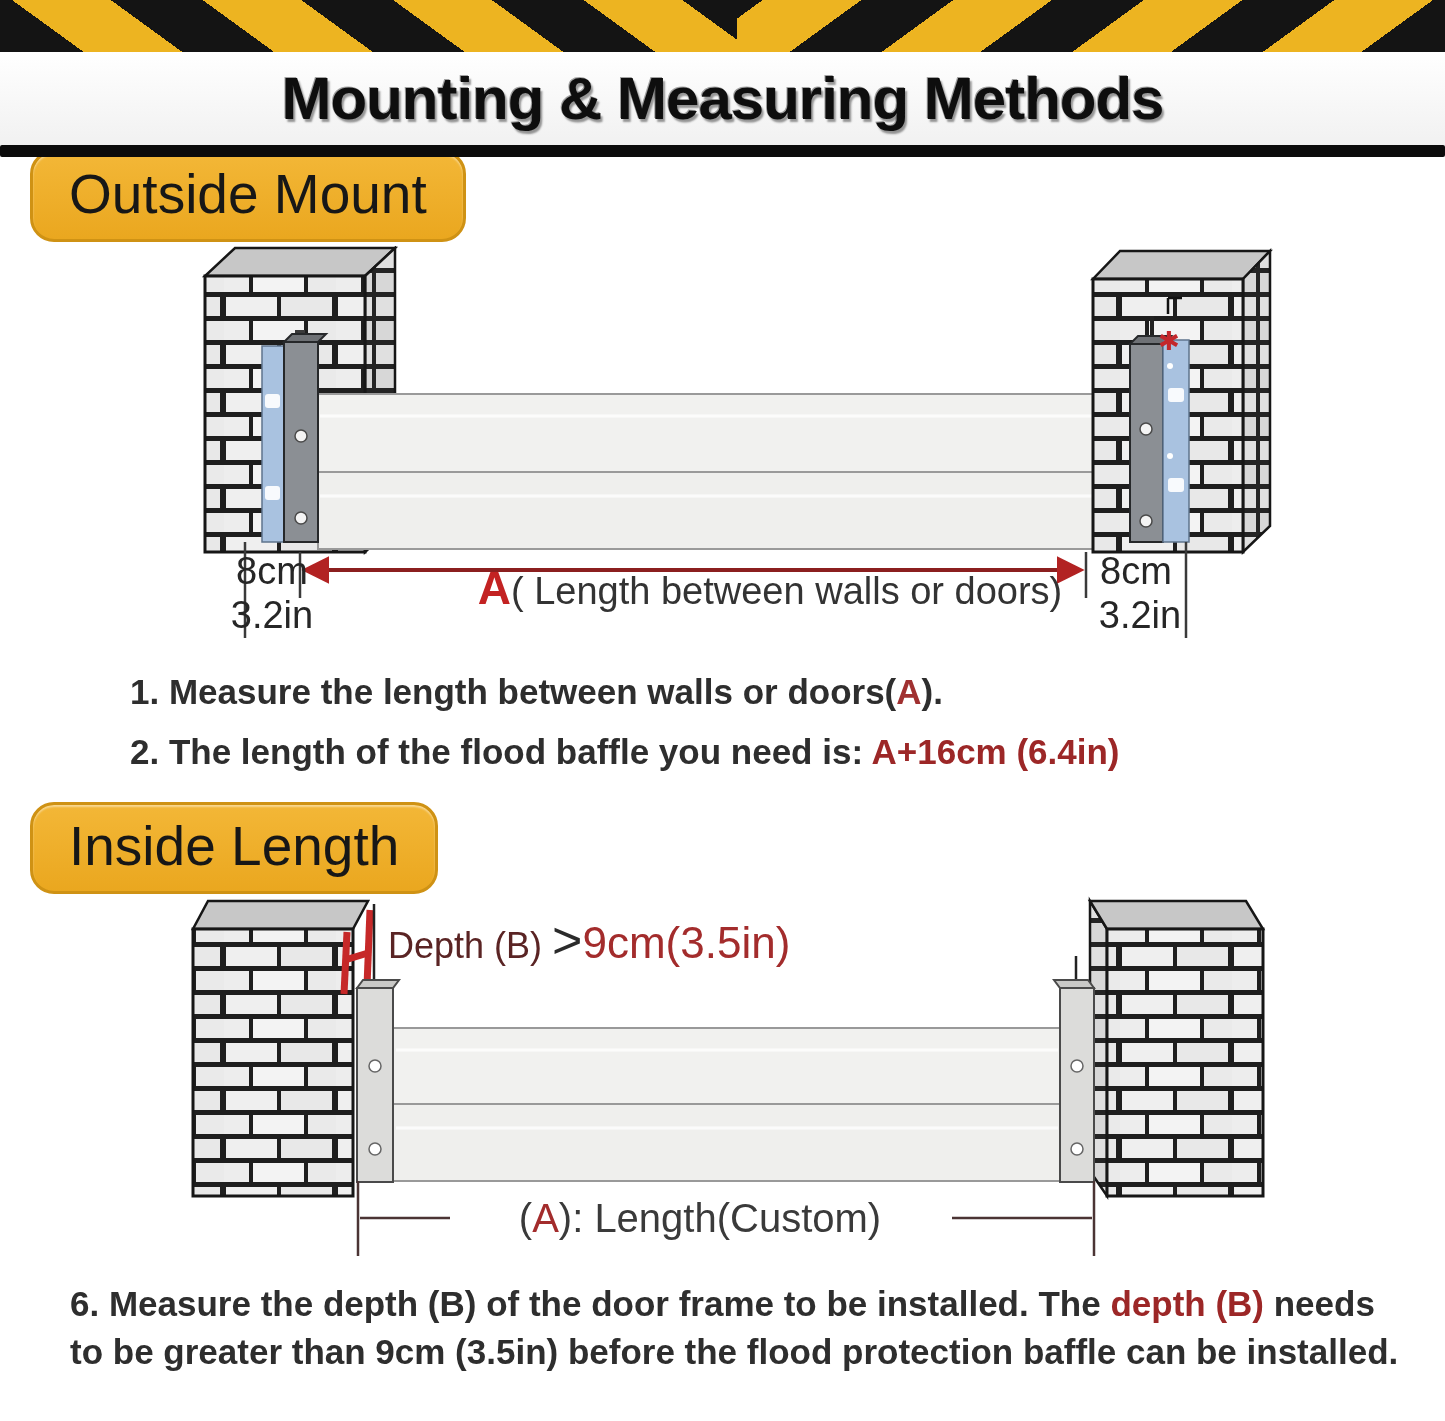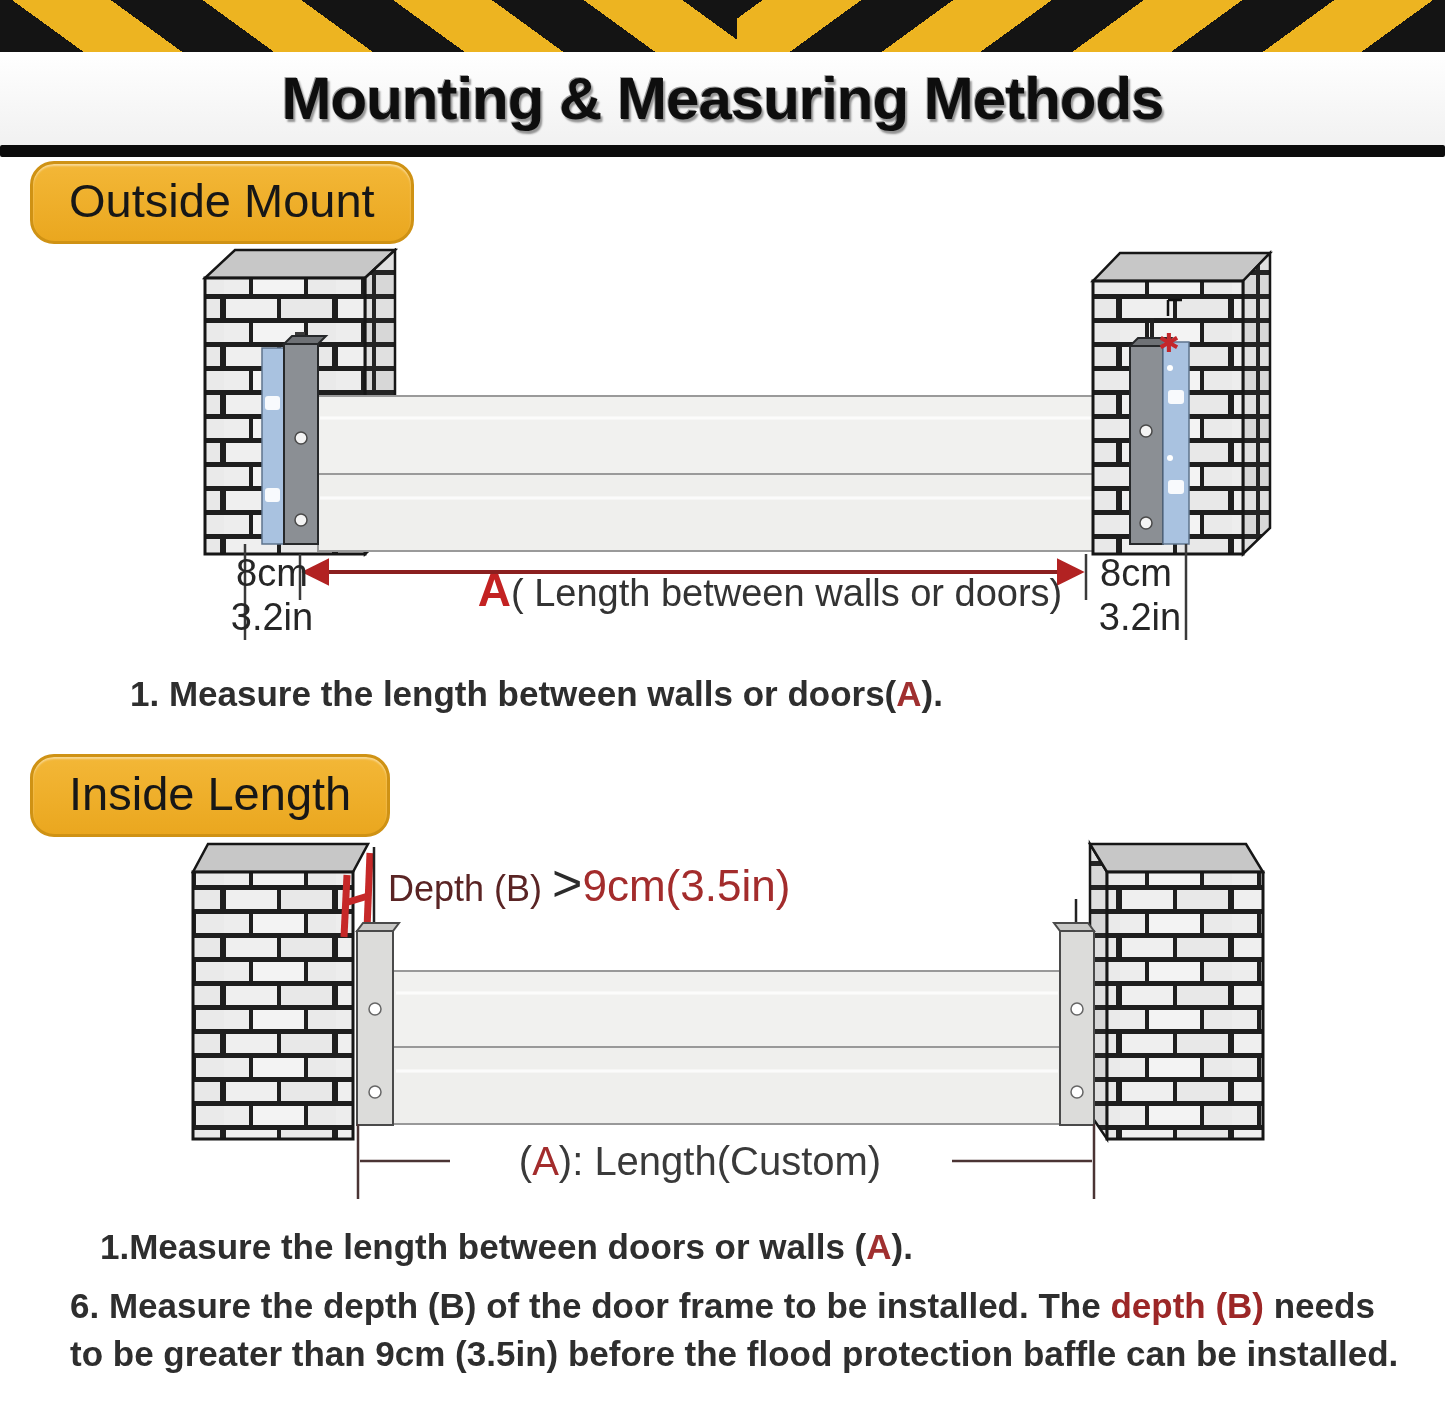--- a/index.html
+++ b/index.html
@@ -13,23 +13,23 @@
   .hazard-left{position:absolute;left:0;top:-6px;bottom:-6px;width:51%;
     background:repeating-linear-gradient(36deg,#141414 0 54px,#edb421 54px 112px);}
   .hazard-right{position:absolute;right:0;top:-6px;bottom:-6px;width:49%;
     background:repeating-linear-gradient(-36deg,#141414 0 54px,#edb421 54px 112px);}
   .title-band{position:absolute;top:52px;left:0;right:0;height:93px;
     background:linear-gradient(#ffffff,#f1f1f1);display:flex;align-items:center;justify-content:center;}
   .page-title{font-size:60px;font-weight:800;letter-spacing:-1px;color:#0e0e0e;
     text-shadow:2px 3px 2px rgba(0,0,0,.40), -1px -1px 0 rgba(90,90,90,.55);}
   .black-bar{position:absolute;top:145px;left:0;right:0;height:12px;background:#0b0b0b;border-radius:2px;}
   
-  .badge{display:inline-block;margin:24px 0 0 30px;background:linear-gradient(#f3b737,#eaa71f);
+  .badge{display:inline-block;margin:13px 0 0 30px;background:linear-gradient(#f3b737,#eaa71f);
     border:3px solid #cf9214;border-radius:24px;padding:9px 36px 13px 36px;
-    font-size:47px;color:#171717;box-shadow:inset 0 2px 2px rgba(255,255,255,.45);}
+    font-size:55px;color:#171717;box-shadow:inset 0 2px 2px rgba(255,255,255,.45);}
   
   svg.diagram{display:block;width:1445px;}
   .d1{height:410px;margin-top:4px;}
   .d2{height:380px;margin-top:2px;}
   
   .steps{font-size:35px;line-height:1.38;color:#2e2e2e;font-weight:bold;}
   .steps1{padding:12px 40px 0 130px;}
   .steps2{padding:4px 40px 0 70px;}
   .steps p{margin:0 0 12px 0;}
   .steps2 .s1{padding-left:30px;margin-bottom:10px;}
@@ -136,20 +136,21 @@
   <line x1="306" y1="324" x2="1080" y2="324" stroke="#8b1f1f" stroke-width="4" marker-start="url(#ahl)" marker-end="url(#ahr)"></line>
   <text x="272" y="338" font-size="38" fill="#262626" text-anchor="middle">8cm</text>
   <text x="272" y="382" font-size="38" fill="#262626" text-anchor="middle">3.2in</text>
   <text x="1136" y="338" font-size="38" fill="#262626" text-anchor="middle">8cm</text>
   <text x="1140" y="382" font-size="38" fill="#262626" text-anchor="middle">3.2in</text>
   <text x="770" y="358" text-anchor="middle"><tspan font-size="46" font-weight="bold" fill="#c32222">A</tspan><tspan font-size="38" fill="#333333">( Length between walls or doors)</tspan></text>
 </svg>
 
 <div class="steps steps1">
   <p><span>1. Measure the length between walls or doors(</span><span class="red-a">A</span><span>).</span></p>
+  <p><span>2. The length of the flood baffle you need is: </span><span class="red">A+16cm (6.4in)</span></p>
 </div>
 
 
 <div class="badge">Inside Length</div>
 
 <svg class="diagram d2" viewBox="0 0 1445 380">
 
   <g>
     <polygon points="193,33 353,33 368,5 208,5" fill="#c7c7c7" stroke="#161616" stroke-width="2.5"></polygon>
     <rect x="193" y="33" width="160" height="267" fill="url(#brickFront)" stroke="#161616" stroke-width="3"></rect>
@@ -195,18 +196,17 @@
   <g stroke="#4b3434" stroke-width="2.5">
     <line x1="358" y1="285" x2="358" y2="360"></line>
     <line x1="1094" y1="285" x2="1094" y2="360"></line>
     <line x1="360" y1="322" x2="450" y2="322"></line>
     <line x1="952" y1="322" x2="1092" y2="322"></line>
   </g>
   <text x="700" y="336" text-anchor="middle" font-size="40"><tspan fill="#3a3a3a">(</tspan><tspan fill="#a32c2c">A</tspan><tspan fill="#3a3a3a">): Length(Custom)</tspan></text>
 </svg>
 
 <div class="steps steps2">
-  <p class="s1"><span>1.Measure the length between doors or walls (</span><span class="red-a">A</span><span>).</span></p>
   <p><span>6. Measure the depth (B) of the door frame to be installed. The </span><span class="red">depth (B)</span><span> needs to be greater than 9cm (3.5in) before the flood protection baffle can be installed.</span></p>
 </div>
 
 
 
 
 </body></html>

